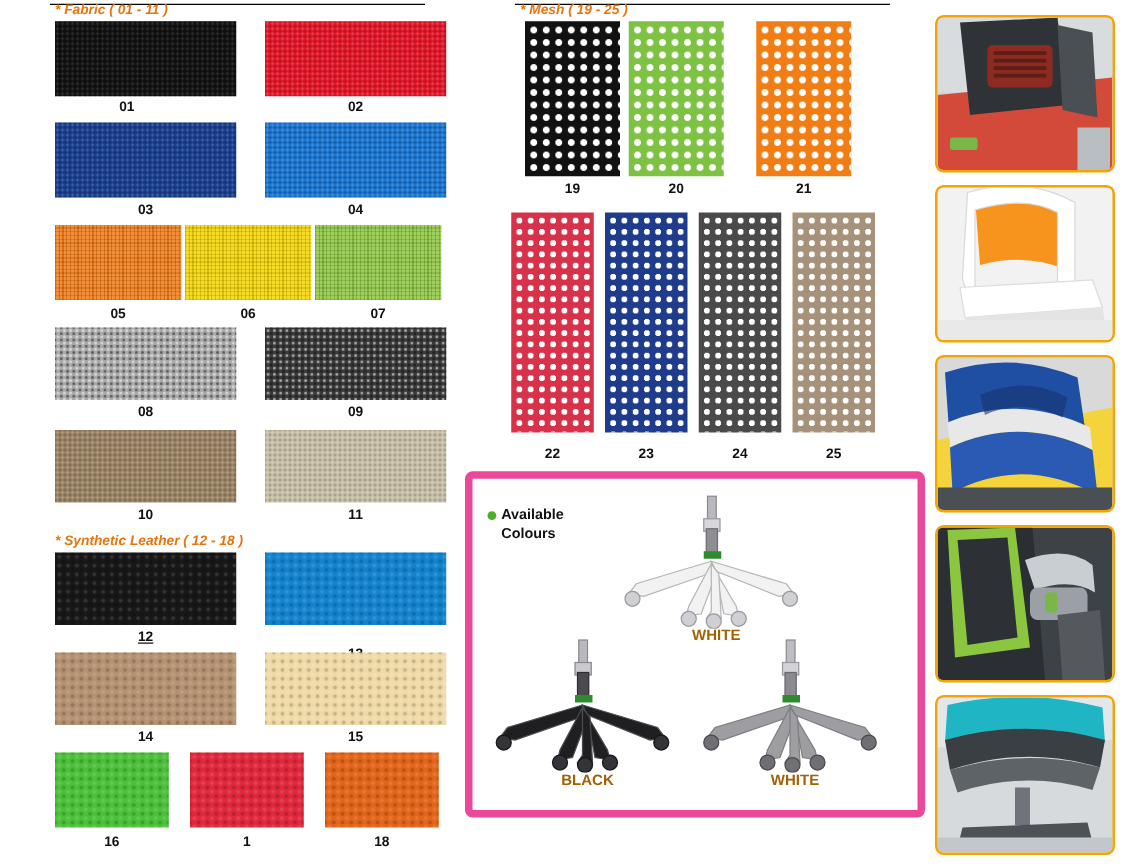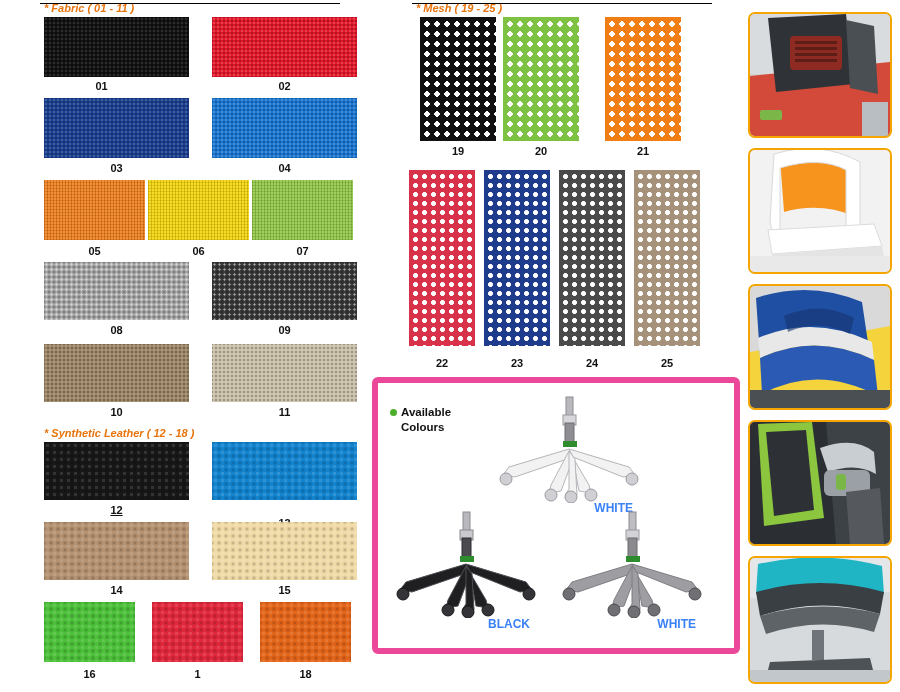--- a/index.html
+++ b/index.html
@@ -77,21 +77,21 @@
   .avail-box{
     position:absolute;border:6px solid #ec4899;border-radius:6px;background:#fff;
   }
   .avail-dot{
     position:absolute;width:7px;height:7px;border-radius:50%;background:#4CAF2A;
   }
   .avail-label{
     position:absolute;font-size:11.5px;font-weight:bold;color:#111;line-height:14px;
   }
   .base-name{
-    position:absolute;text-align:right;font-size:12px;font-weight:bold;color:#3b82f6;
+    position:absolute;text-align:center;font-size:12px;font-weight:bold;color:#a16207;
   }
 
   
   .disclaimer{
     position:absolute;font-size:10.5px;font-style:italic;color:#333;line-height:13px;
   }
 
   
   .photo{
     position:absolute;border:2px solid #F5A400;border-radius:7px;overflow:hidden;background:#ddd;

